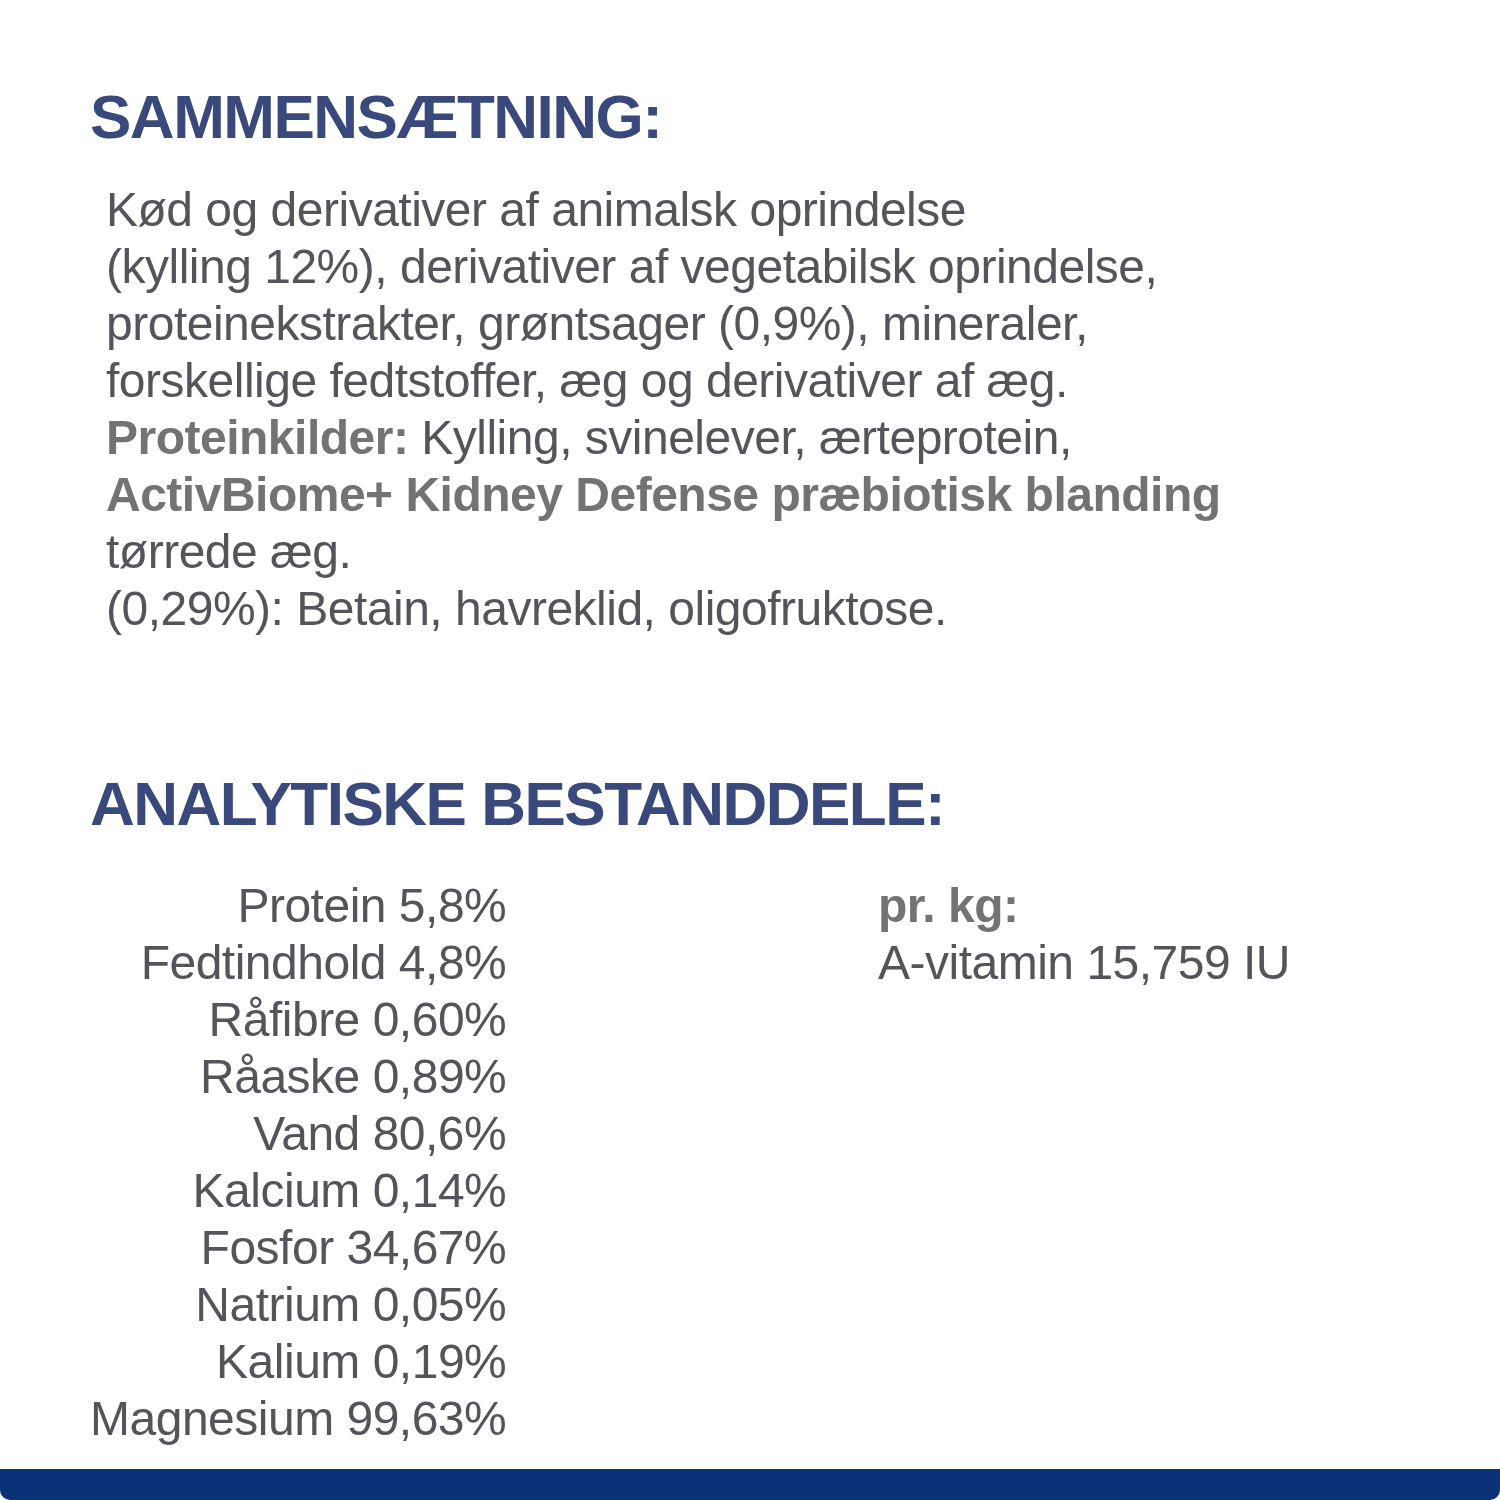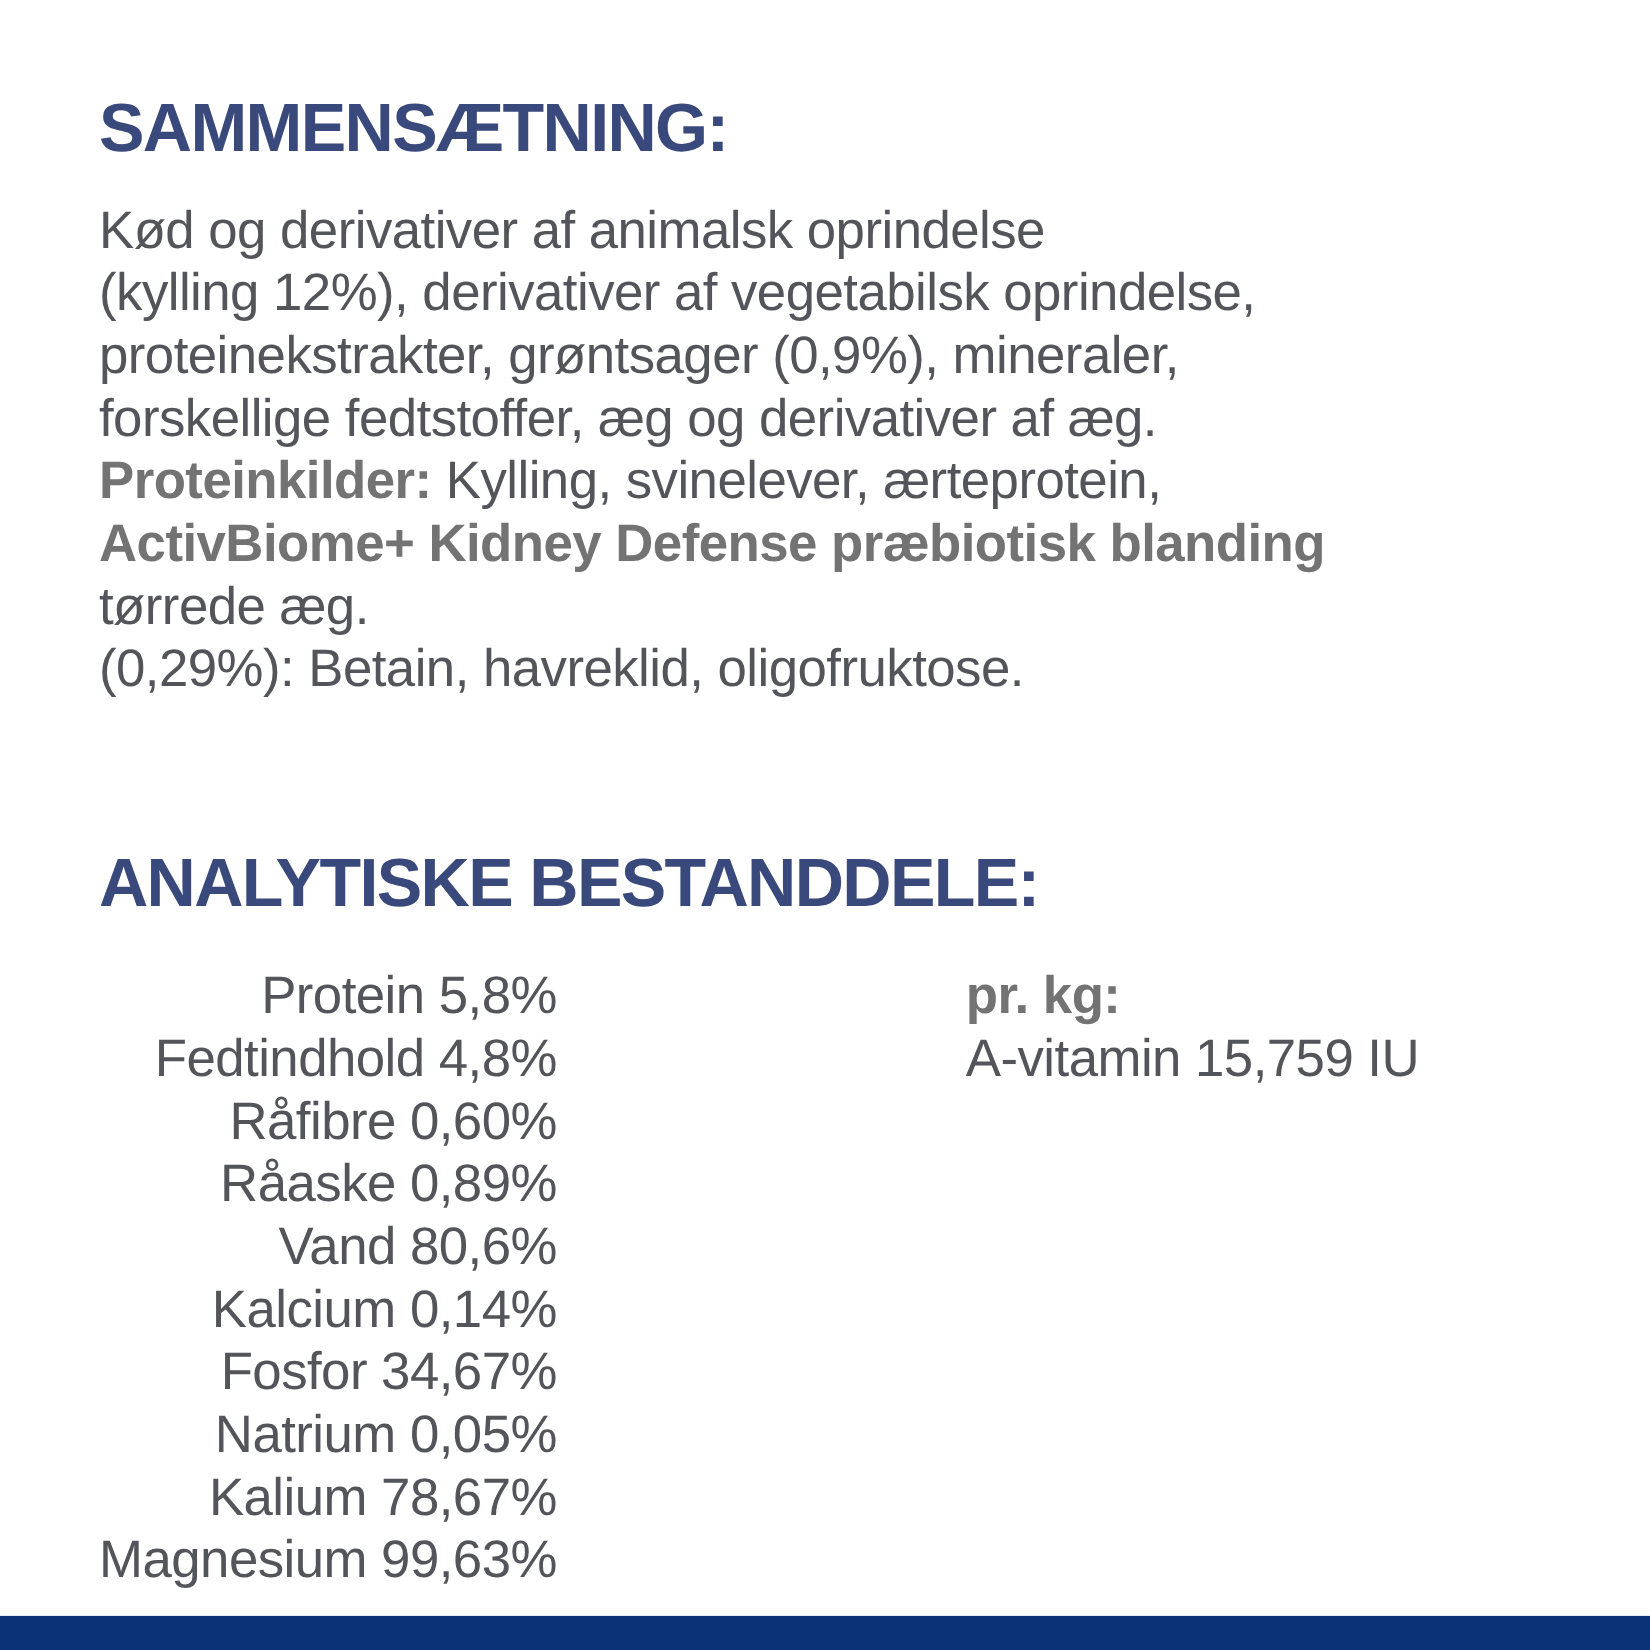--- a/index.html
+++ b/index.html
@@ -7,37 +7,38 @@
     padding: 0;
     background: #ffffff;
   }
   .page {
     position: relative;
     width: 1500px;
     height: 1500px;
     background: #ffffff;
     overflow: hidden;
     font-family: "Liberation Sans", "DejaVu Sans", sans-serif;
+    border-radius: 10px;
   }
   .heading {
     position: absolute;
     left: 90px;
     margin: 0;
     font-size: 62px;
     line-height: 63px;
     font-weight: 800;
     letter-spacing: -1.5px;
     color: #3a497b;
     white-space: nowrap;
   }
   #composition-heading { top: 85px; }
   #analytical-heading { top: 772px; }
   .composition-body {
     position: absolute;
-    left: 90px;
+    left: 106px;
     top: 181px;
     width: 1380px;
   }
   .body-line {
     font-size: 48px;
     line-height: 57px;
     letter-spacing: -0.5px;
     color: #54555a;
     white-space: nowrap;
   }
@@ -94,21 +95,21 @@
   <div class="columns">
     <div class="col-left">
         <div class="body-line">Protein 5,8%</div>
         <div class="body-line">Fedtindhold 4,8%</div>
         <div class="body-line">Råfibre 0,60%</div>
         <div class="body-line">Råaske 0,89%</div>
         <div class="body-line">Vand 80,6%</div>
         <div class="body-line">Kalcium 0,14%</div>
         <div class="body-line">Fosfor 34,67%</div>
         <div class="body-line">Natrium 0,05%</div>
-        <div class="body-line">Kalium 78,67%</div>
+        <div class="body-line">Kalium 0,19%</div>
         <div class="body-line">Magnesium 99,63%</div>
       </div>
     <div class="col-right">
       <div class="body-line bold-gray">pr. kg:</div>
       <div>
           <div class="body-line">A-vitamin 15,759 IU</div>
         </div>
     </div>
   </div>
 

